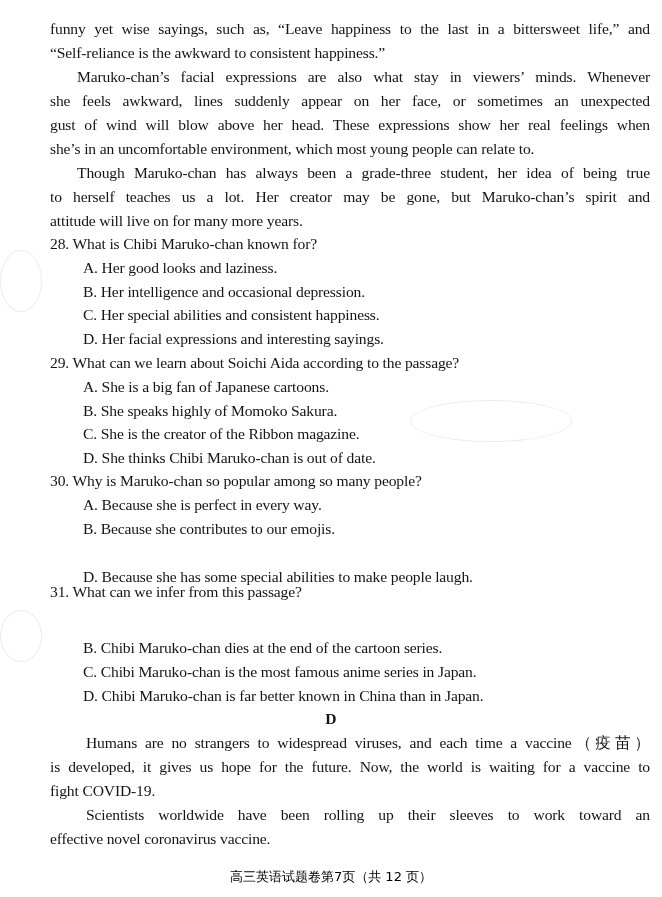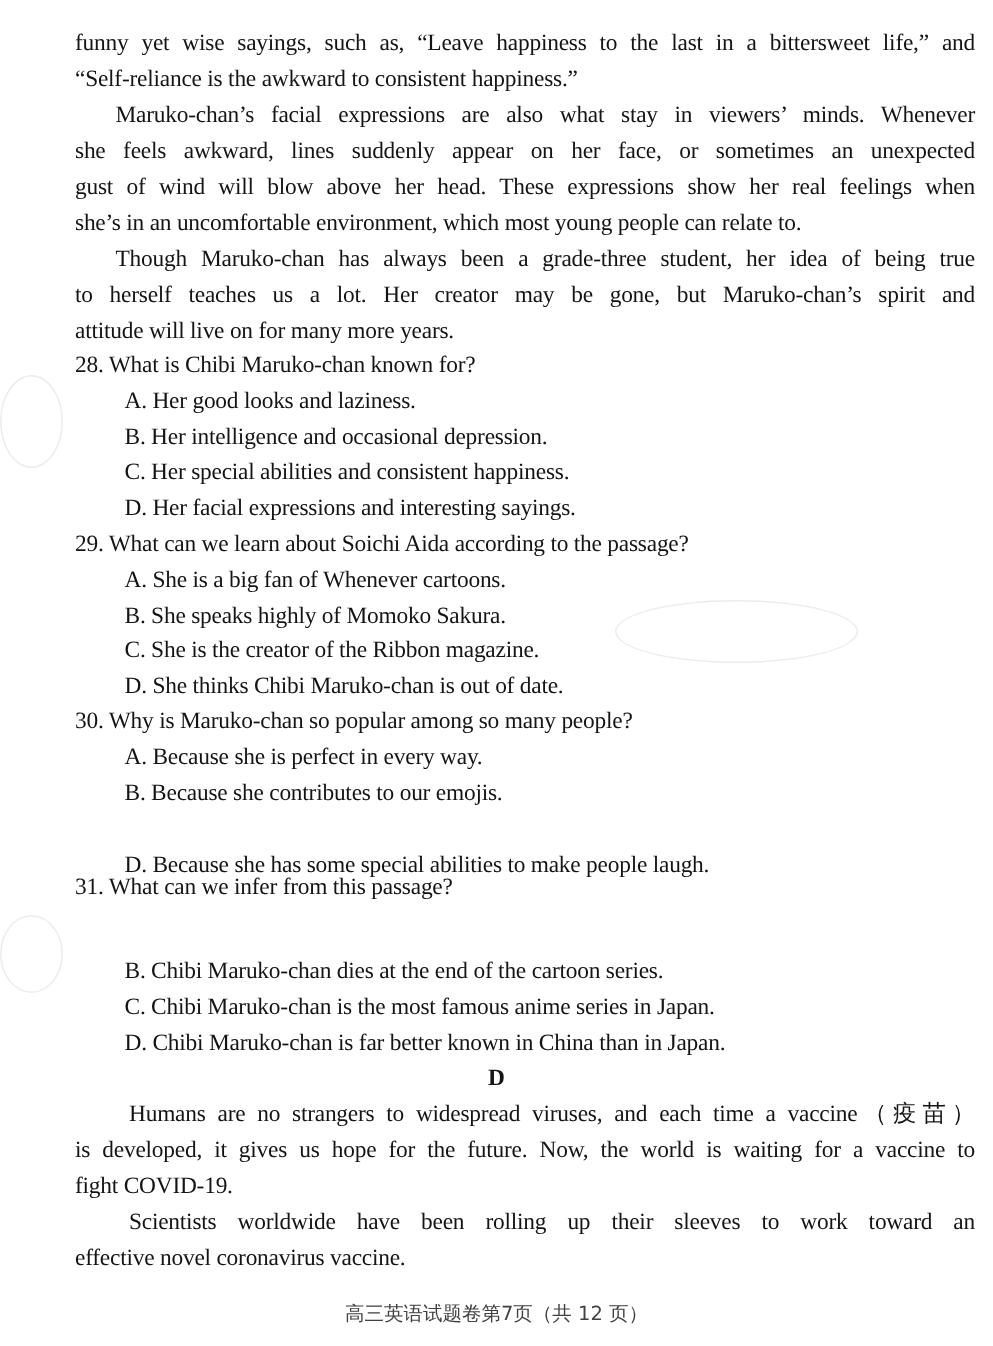--- a/index.html
+++ b/index.html
@@ -20,21 +20,21 @@
   .indent-d { left: 86px; width: 564px; }
   .opt { left: 83px; width: 560px; }
   .q { left: 50px; }
   .heading-d {
     position: absolute; left: 0; width: 662px; text-align: center;
     font-weight: bold; font-size: 15.6px; line-height: 20px;
   }
   .footer {
     position: absolute; left: 0; width: 662px; text-align: center;
     font-family: "DejaVu Sans", sans-serif; font-size: 13px; line-height: 18px;
-    top: 868px; color: #404040;
+    top: 868px; color: #000000;
   }
   .ghost {
     position: absolute; border: 1px solid rgba(180,180,180,0.25); border-radius: 50%;
     pointer-events: none;
   }
 </style>
 </head>
 <body>
 
 <div class="page">
@@ -55,21 +55,21 @@
   <div class="line just" style="top:187px;">to herself teaches us a lot. Her creator may be gone, but Maruko-chan’s spirit and</div>
   <div class="line" style="top:211px;">attitude will live on for many more years.</div>
 
   <div class="line q" style="top:234px;">28. What is Chibi Maruko-chan known for?</div>
   <div class="line opt" style="top:258px;">A. Her good looks and laziness.</div>
   <div class="line opt" style="top:282px;">B. Her intelligence and occasional depression.</div>
   <div class="line opt" style="top:305px;">C. Her special abilities and consistent happiness.</div>
   <div class="line opt" style="top:329px;">D. Her facial expressions and interesting sayings.</div>
 
   <div class="line q" style="top:353px;">29. What can we learn about Soichi Aida according to the passage?</div>
-  <div class="line opt" style="top:377px;">A. She is a big fan of Whenever cartoons.</div>
+  <div class="line opt" style="top:377px;">A. She is a big fan of Japanese cartoons.</div>
   <div class="line opt" style="top:401px;">B. She speaks highly of Momoko Sakura.</div>
   <div class="line opt" style="top:424px;">C. She is the creator of the Ribbon magazine.</div>
   <div class="line opt" style="top:448px;">D. She thinks Chibi Maruko-chan is out of date.</div>
 
   <div class="line q" style="top:471px;">30. Why is Maruko-chan so popular among so many people?</div>
   <div class="line opt" style="top:495px;">A. Because she is perfect in every way.</div>
   <div class="line opt" style="top:519px;">B. Because she contributes to our emojis.</div>
   <div class="line opt" style="top:567px;">D. Because she has some special abilities to make people laugh.</div>
 
   <div class="line q" style="top:582px;">31. What can we infer from this passage?</div>

